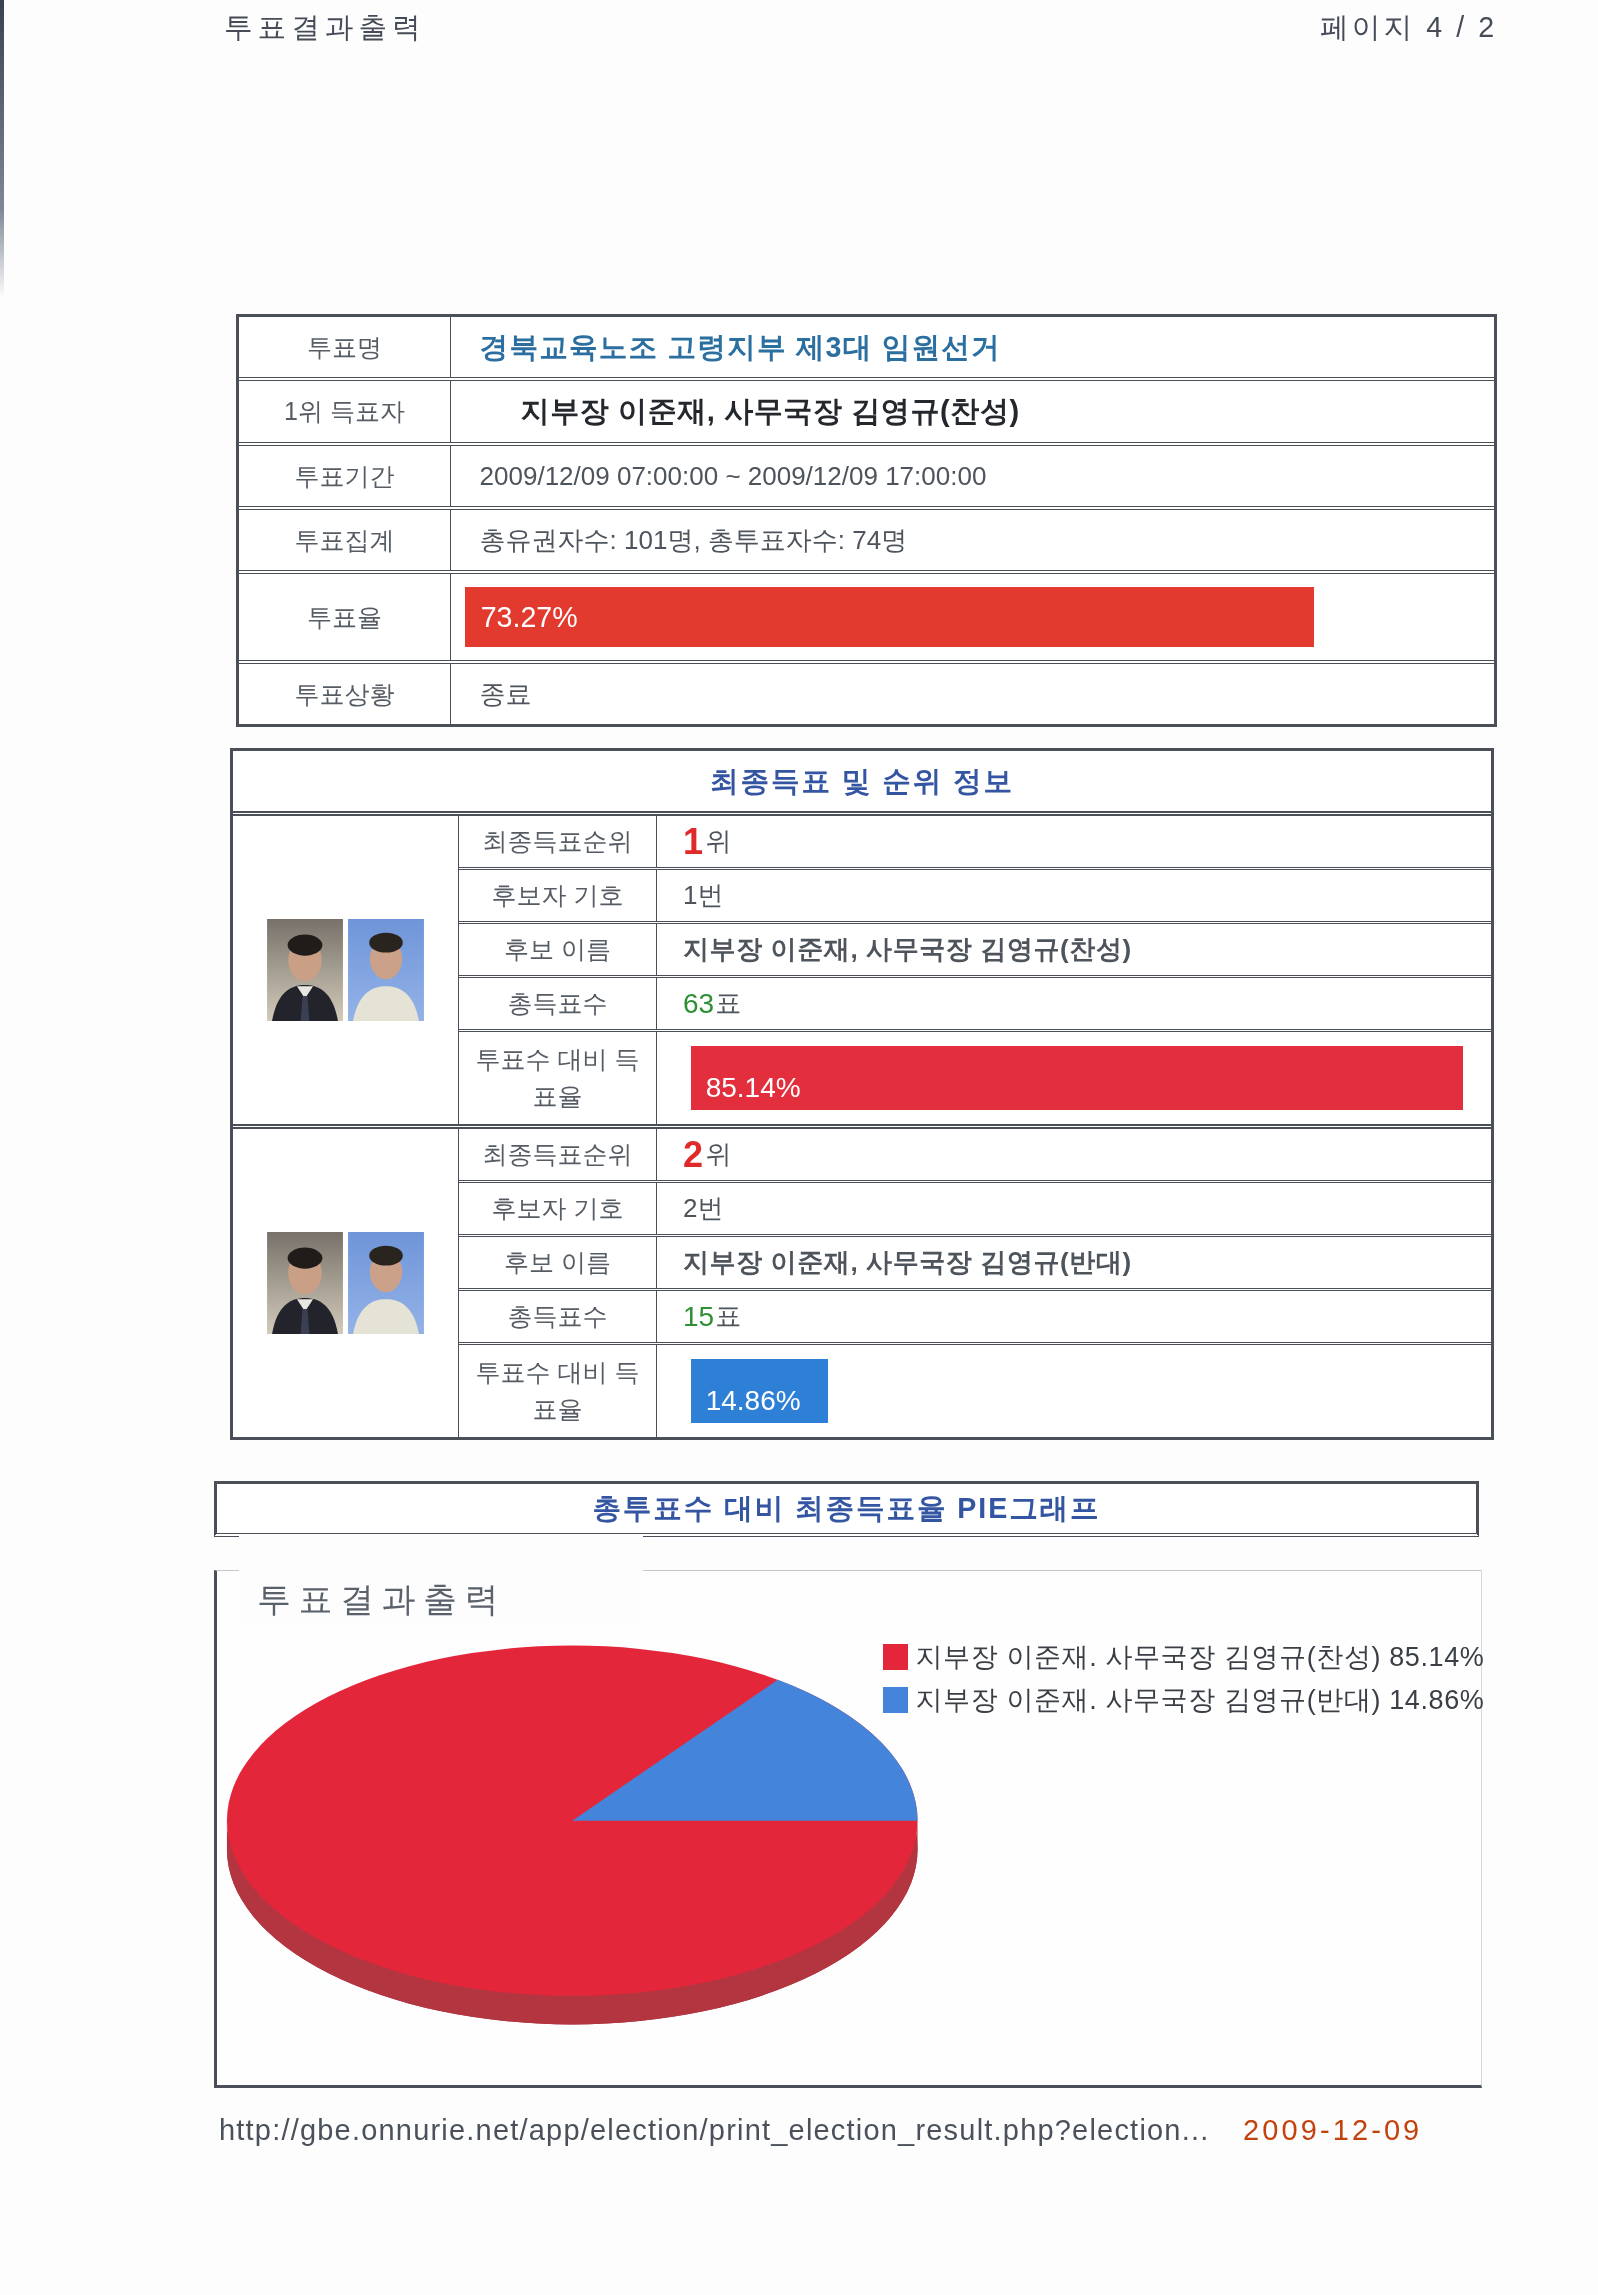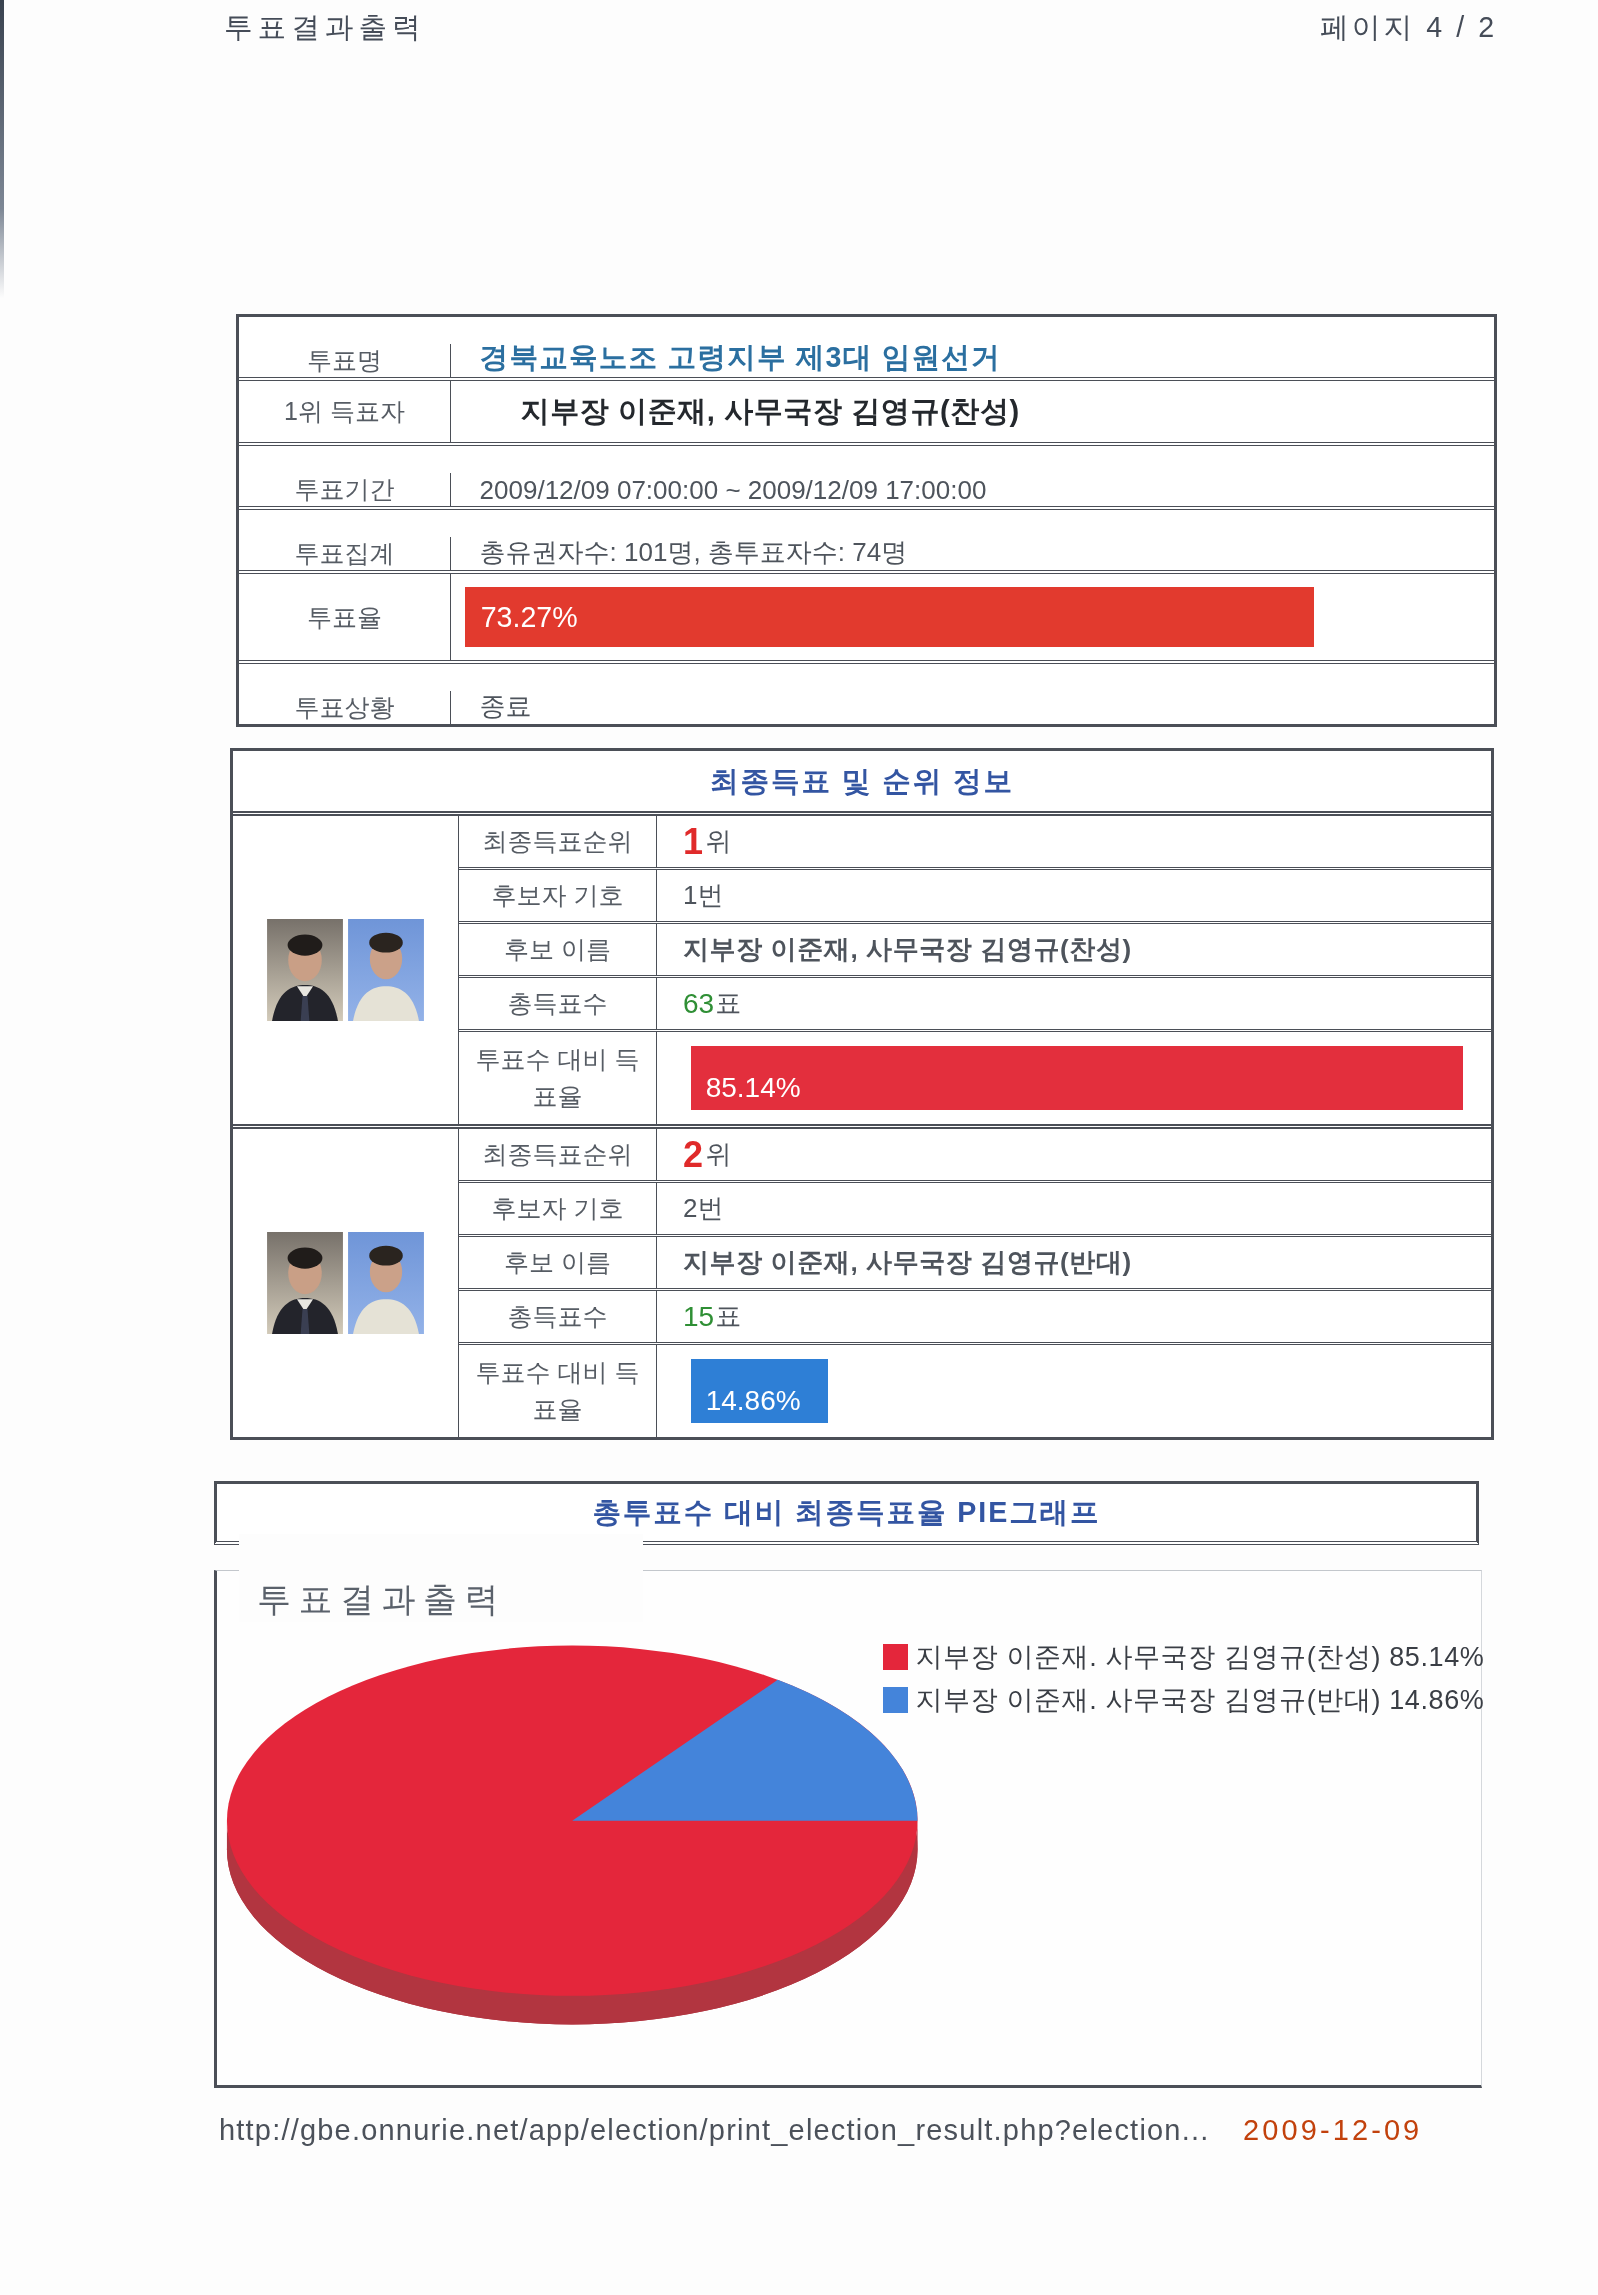--- a/index.html
+++ b/index.html
@@ -28,21 +28,21 @@
     border:3.1px solid #4b4f57;}
   .t1 .row{display:flex;border-top:4.3px double #4b4f57;}
   .t1 .row:first-child{border-top:none;}
   .cell-label{width:212px;flex:0 0 212px;border-right:1.9px solid #4b4f57;
     display:flex;align-items:center;justify-content:center;text-align:center;
     font-size:25px;color:#565c64;padding:0 6.2px;box-sizing:border-box;}
   .cell-value{flex:1;display:flex;align-items:center;padding-left:28.6px;
     font-size:26px;color:#4e545c;box-sizing:border-box;}
   .v-blue{color:#2b6fa0;font-weight:bold;font-size:28.6px;letter-spacing:1.2px;}
   .v-bold{color:#24282d;font-weight:bold;font-size:29px;letter-spacing:0.6px;}
-  .h96{height:60px;align-items:flex-end;}.h98{height:61px;gap:41px;}.h138{height:86px;}
+  .h96{height:60px;}.h98{height:61px;gap:41px;}.h138{height:86px;}
 
   .tbar-wrap{flex:1;display:flex;align-items:center;padding:0 18.6px 0 13.7px;}
   .tbar{width:84%;height:60px;display:flex;align-items:center;
     padding-left:16px;box-sizing:border-box;color:#fff;font-size:28.6px;
     background:#e23a2e;}
 
   
   .t2{position:absolute;left:230px;top:748px;width:1258px;background:#fff;
     border:3.1px solid #4b4f57;}
   .t2-header{height:60px;display:flex;align-items:center;justify-content:center;
@@ -61,21 +61,21 @@
   .h82{height:51px;}.h148{height:92px;gap:20px;}
   .rank-num{color:#e02a2a;font-size:36px;font-weight:bold;margin-right:2.5px;}
   .green-num{color:#2f8f35;font-size:28px;margin-right:1.2px;}
   .name-val{color:#24282d;font-weight:bold;font-size:28.6px;letter-spacing:0.6px;}
   .rbar-wrap{flex:1;display:flex;align-items:center;padding-left:13.7px;}
   .rbar{height:64px;display:flex;align-items:flex-end;
     padding:0 0 6.2px 15px;box-sizing:border-box;color:#fff;font-size:28px;}
   .w96{width:96.5%;}.w17{width:17.2%;}
 
   
-  .pie-header{position:absolute;left:214px;top:1481px;width:1265px;height:64px;
+  .pie-header{position:absolute;left:214px;top:1481px;width:1265px;height:56px;
     border:3.1px solid #4b4f57;border-bottom:4.3px double #4b4f57;background:#fff;
     display:flex;align-items:center;justify-content:center;
     font-size:28.6px;font-weight:bold;color:#3355a2;letter-spacing:1.9px;box-sizing:border-box;}
   .chart-box{position:absolute;left:214px;top:1570px;width:1268px;height:518px;
     background:#fefefe;
     border-left:3.7px solid #4b4f57;border-bottom:3.7px solid #4b4f57;
     border-top:1.2px solid #c3c7cc;border-right:1.2px solid #d5d8dc;box-sizing:border-box;}
   .wm-tab{position:absolute;left:22.4px;top:-37px;width:404px;height:88px;background:#fdfdfd;}
   .wm-text{position:absolute;left:40px;top:6.2px;font-size:34px;color:#5a616b;
     letter-spacing:7.5px;white-space:nowrap;}

